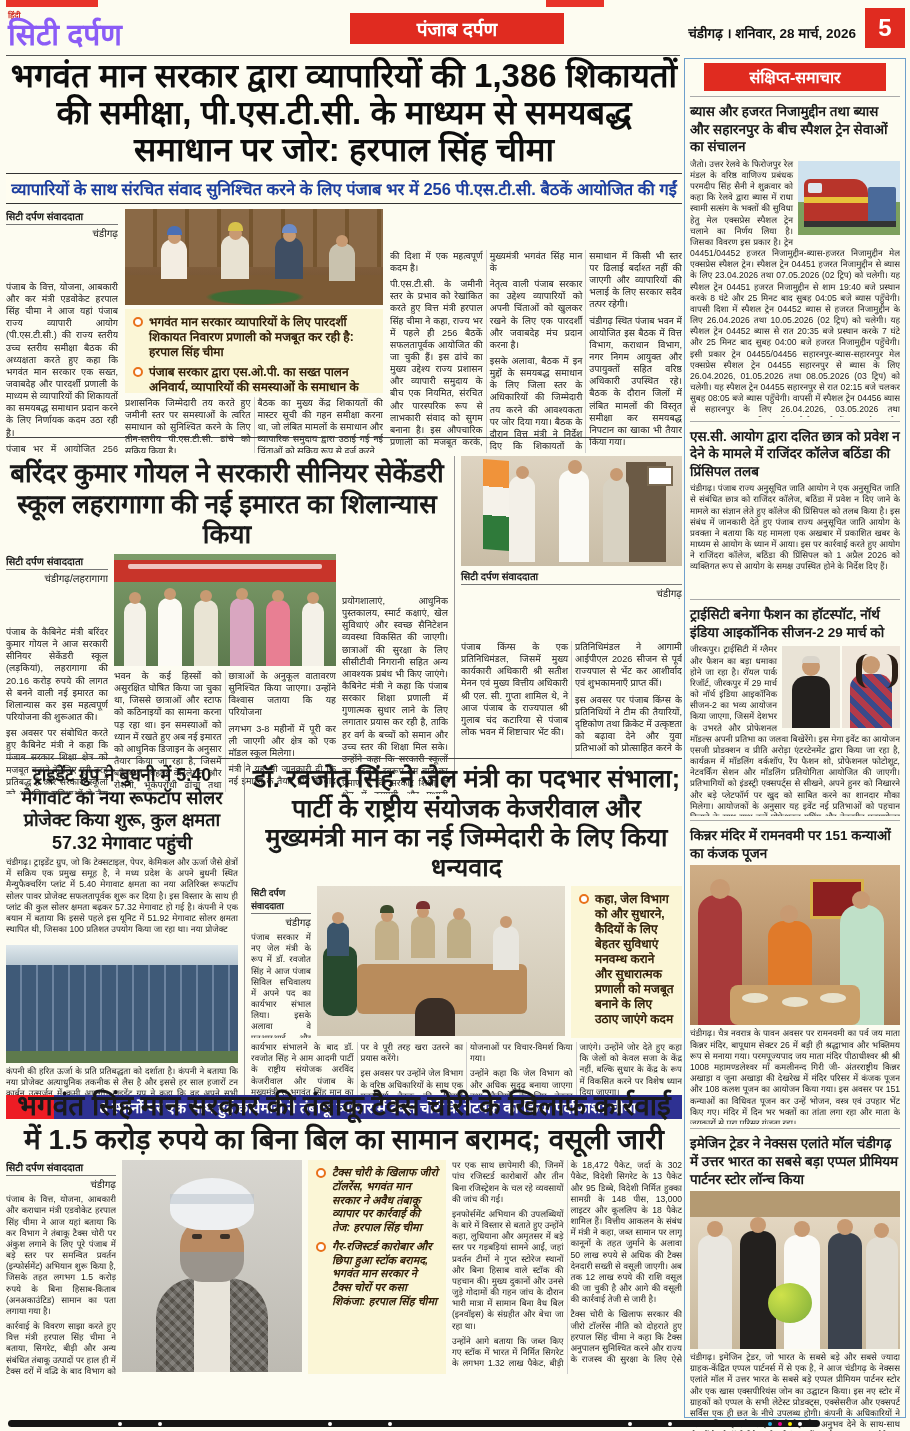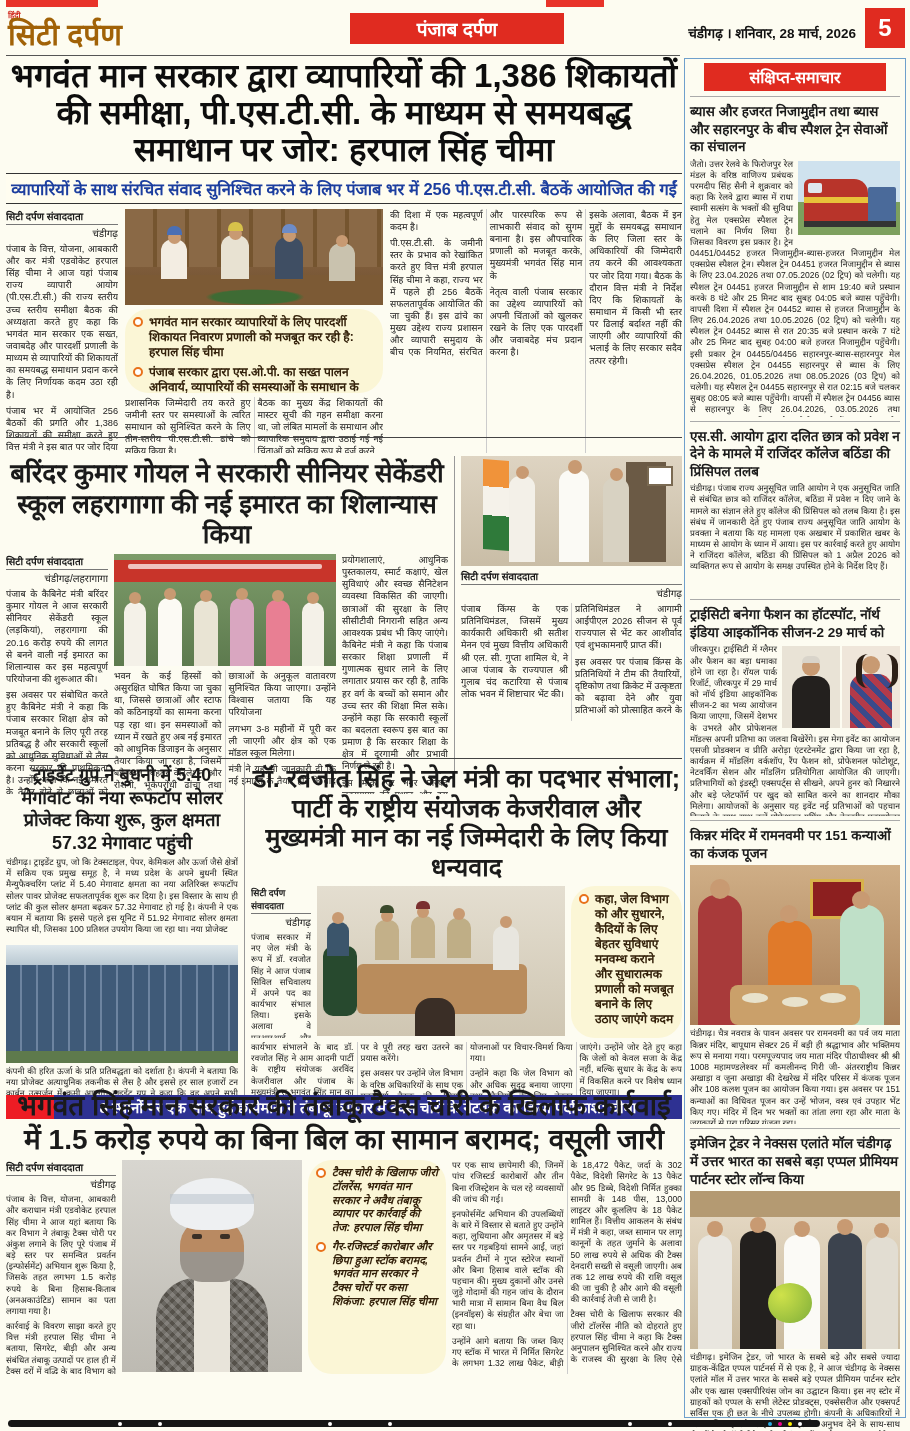--- a/index.html
+++ b/index.html
@@ -3,48 +3,48 @@
 <meta charset="utf-8">
 <style>
   html,body{margin:0;padding:0;background:#e8e8e0;}
   #page{position:relative;width:910px;height:1431px;margin:0 auto;background:#fdfcf1;
         font-family:"Liberation Sans","DejaVu Sans",sans-serif;color:#1a1a1a;overflow:hidden;}
   .abs{position:absolute;}
   .jtext{text-align:justify;}
   p{margin:0 0 4px 0;}
   
   .printmark{position:absolute;top:0;height:7px;background:#e8332a;}
-  .masthead{font-size:30px;font-weight:900;letter-spacing:0px;color:#a16207;line-height:1;}
+  .masthead{font-size:30px;font-weight:900;letter-spacing:0px;color:#8b5cf6;line-height:1;}
   .masthead-tag{font-size:8px;color:#d12b20;font-weight:bold;}
   .edition-box{background:#e02b20;color:#fff;font-weight:bold;font-size:19px;
                display:flex;align-items:center;justify-content:center;}
   .date-line{font-size:13.5px;font-weight:bold;color:#111;}
   .pageno-box{background:#e02b20;color:#fff;font-weight:900;font-size:24px;
               display:flex;align-items:center;justify-content:center;}
   .header-rule{position:absolute;left:6px;top:55px;width:674px;border-top:1px solid #555;}
   
   .h-lead{font-size:33px;line-height:1.12;font-weight:900;color:#0d0d0d;text-align:center;margin:0;}
   .subhead{margin-top:4px;border-top:1.5px solid #333;border-bottom:1.5px solid #333;
            color:#1c3e9f;font-size:16.5px;font-weight:bold;text-align:center;padding:3px 2px;background:#fffdf0;}
   .h-school{font-size:26px;line-height:1.18;font-weight:900;text-align:center;margin:2px 0 4px 0;}
   .h-ipl{font-size:17.5px;line-height:1.3;font-weight:900;margin:2px 0 4px 0;}
   .h-solar{font-size:18px;line-height:1.25;font-weight:900;text-align:center;margin:2px 0 3px 0;}
   .h-jail{font-size:25px;line-height:1.18;font-weight:900;text-align:center;margin:2px 0 4px 0;}
   .h-raid{font-size:28px;line-height:1.2;font-weight:900;text-align:center;margin:2px 0 4px 0;}
   
   .byline{font-size:10px;font-weight:bold;border-bottom:1px solid #777;padding-bottom:1px;margin-bottom:1px;}
   .dateline{font-size:10px;text-align:right;margin-bottom:3px;}
-  .body-sm{font-size:9.2px;line-height:1.32;}
+  .body-sm{font-size:9.2px;line-height:1.32;margin-top:41px;}
   .body-xs{font-size:8.6px;line-height:1.3;}
   .cols2{columns:2;column-gap:7px;column-rule:1px solid #ccc;}
   .cols3{columns:3;column-gap:7px;column-rule:1px solid #ccc;}
   .cols4{columns:4;column-gap:7px;column-rule:1px solid #ccc;}
   .clip{overflow:hidden;}
   
-  .bulletbox{background:#fbf6d6;padding:6px 8px;border-radius:24px;}
+  .bulletbox{background:#fbf6d6;padding:6px 8px;}
   .bullet{display:flex;gap:6px;margin-bottom:5px;}
   .ring{flex:0 0 10px;width:10px;height:10px;border:2.5px solid #e8711a;border-radius:50%;
         background:#fff;margin-top:2px;box-sizing:border-box;}
   .btext{font-size:12px;line-height:1.25;font-weight:bold;color:#33210a;}
   
   .strip{display:flex;height:24px;}
   .strip-red{width:48px;background:#ed1c24;}
   .strip-blue{flex:1;background:#2e3192;color:#fff;font-weight:bold;font-size:15px;
               display:flex;align-items:center;justify-content:center;}
   
@@ -125,20 +125,21 @@
           <p>प्रशासनिक जिम्मेदारी तय करते हुए जमीनी स्तर पर समस्याओं के त्वरित समाधान को सुनिश्चित करने के लिए तीन-स्तरीय पी.एस.टी.सी. ढांचे को सक्रिय किया है।</p>
           <p>बैठक का मुख्य केंद्र शिकायतों की मास्टर सूची की गहन समीक्षा करना था, जो लंबित मामलों के समाधान और व्यापारिक समुदाय द्वारा उठाई गई नई चिंताओं को सक्रिय रूप से दर्ज करने</p>
         </div>
       </div>
 
       <div class="cols3 body-sm jtext clip" style="flex:1;">
         <p>की दिशा में एक महत्वपूर्ण कदम है।</p>
         <p>पी.एस.टी.सी. के जमीनी स्तर के प्रभाव को रेखांकित करते हुए वित्त मंत्री हरपाल सिंह चीमा ने कहा, राज्य भर में पहले ही 256 बैठकें सफलतापूर्वक आयोजित की जा चुकी हैं। इस ढांचे का मुख्य उद्देश्य राज्य प्रशासन और व्यापारी समुदाय के बीच एक नियमित, संरचित और पारस्परिक रूप से लाभकारी संवाद को सुगम बनाना है। इस औपचारिक प्रणाली को मजबूत करके, मुख्यमंत्री भगवंत सिंह मान के</p>
         <p>नेतृत्व वाली पंजाब सरकार का उद्देश्य व्यापारियों को अपनी चिंताओं को खुलकर रखने के लिए एक पारदर्शी और जवाबदेह मंच प्रदान करना है।</p>
         <p>इसके अलावा, बैठक में इन मुद्दों के समयबद्ध समाधान के लिए जिला स्तर के अधिकारियों की जिम्मेदारी तय करने की आवश्यकता पर जोर दिया गया। बैठक के दौरान वित्त मंत्री ने निर्देश दिए कि शिकायतों के समाधान में किसी भी स्तर पर ढिलाई बर्दाश्त नहीं की जाएगी और व्यापारियों की भलाई के लिए सरकार सदैव तत्पर रहेगी।</p>
+        <p>चंडीगढ़ स्थित पंजाब भवन में आयोजित इस बैठक में वित्त विभाग, कराधान विभाग, नगर निगम आयुक्त और उपायुक्तों सहित वरिष्ठ अधिकारी उपस्थित रहे। बैठक के दौरान जिलों में लंबित मामलों की विस्तृत समीक्षा कर समयबद्ध निपटान का खाका भी तैयार किया गया।</p>
       </div>
     </div>
   </div>
 
   <div class="abs" style="left:6px;top:437px;width:676px;height:318px;border-top:1px solid #444;padding-top:18px;display:flex;gap:6px;">
 
     <div style="width:442px;flex:none;">
       <h2 class="h-school">बरिंदर कुमार गोयल ने सरकारी सीनियर सेकेंडरी स्कूल लहरागागा की नई इमारत का शिलान्यास किया</h2>
       <div style="display:flex;gap:6px;height:240px;">
         <div class="clip" style="width:102px;flex:none;">

